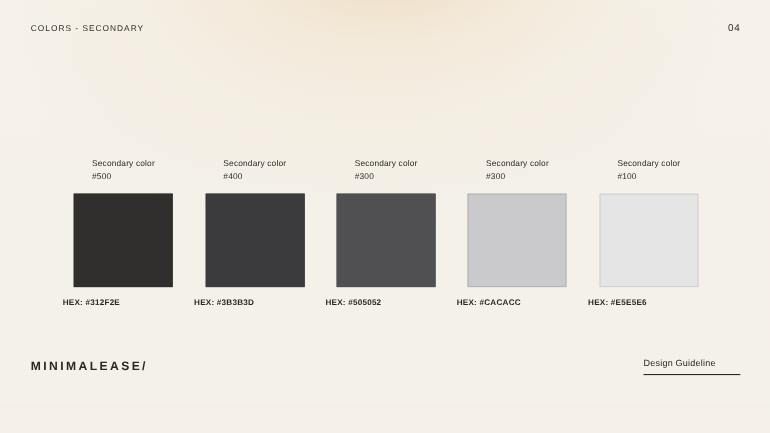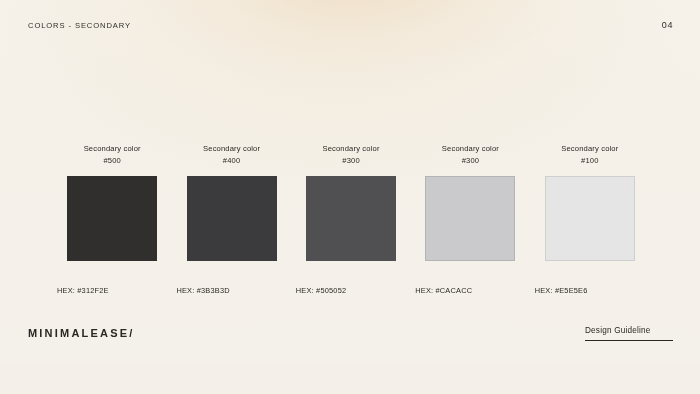--- a/index.html
+++ b/index.html
@@ -69,44 +69,44 @@
   .swatch-col {
     width: 118px;
     margin-right: 7px;
     display: flex;
     flex-direction: column;
     align-items: center;
   }
   .swatch-col:last-child { margin-right: 0; }
 
   .swatch-label {
-    text-align: center;
     font-size: 7.6px;
     line-height: 11.5px;
     color: #2a2825;
     letter-spacing: 0.15px;
     margin-bottom: 0;
   }
   .swatch-label .tone {
     display: block;
   }
   .swatch-box {
     width: 90px;
     height: 85px;
     margin-top: 10px;
     box-sizing: border-box;
   }
   .swatch-hex {
     align-self: flex-start;
     margin-left: 1px;
-    margin-top: 25px;
+    margin-top: 9px;
     font-size: 7.4px;
     letter-spacing: 0.2px;
     color: #2a2825;
     white-space: nowrap;
+    font-weight: bold;
   }
 
   
   .footer-brand {
     position: absolute;
     left: 28px;
     bottom: 27px;
     font-size: 11px;
     letter-spacing: 2.2px;
     font-weight: 700;

